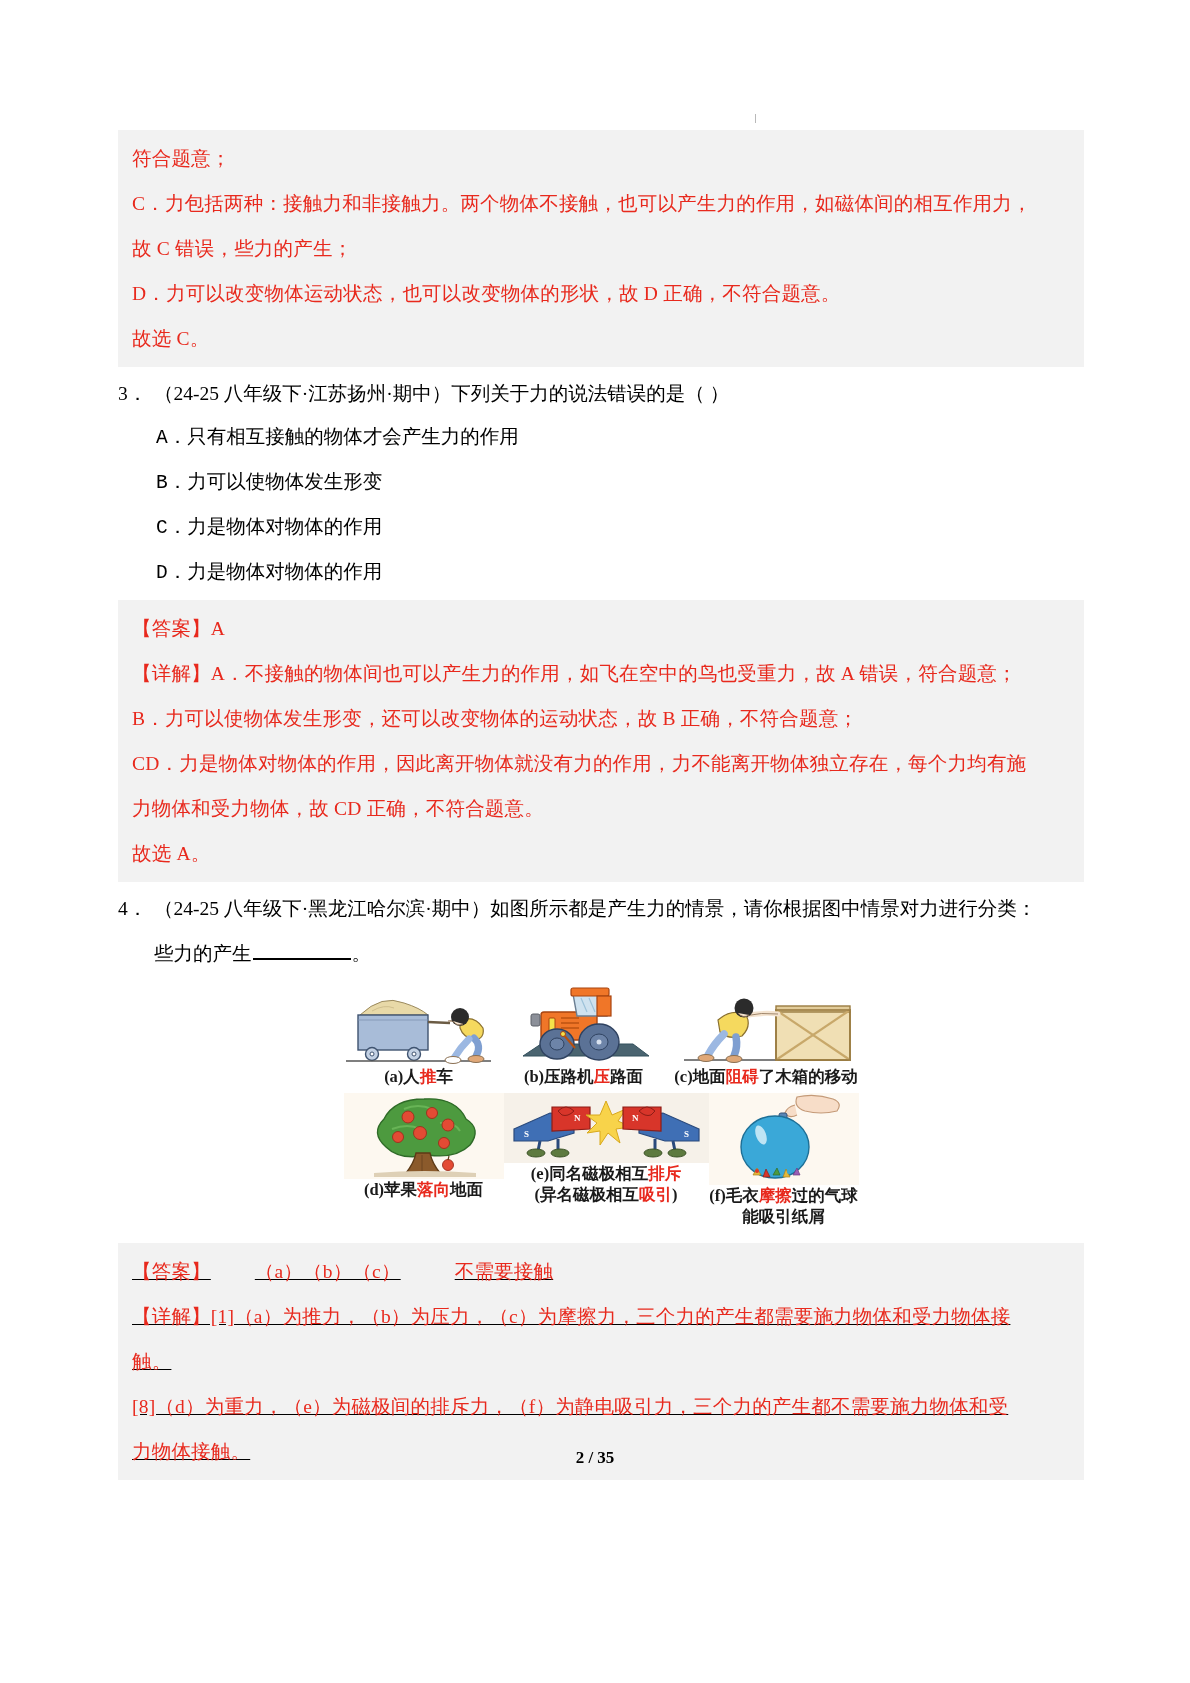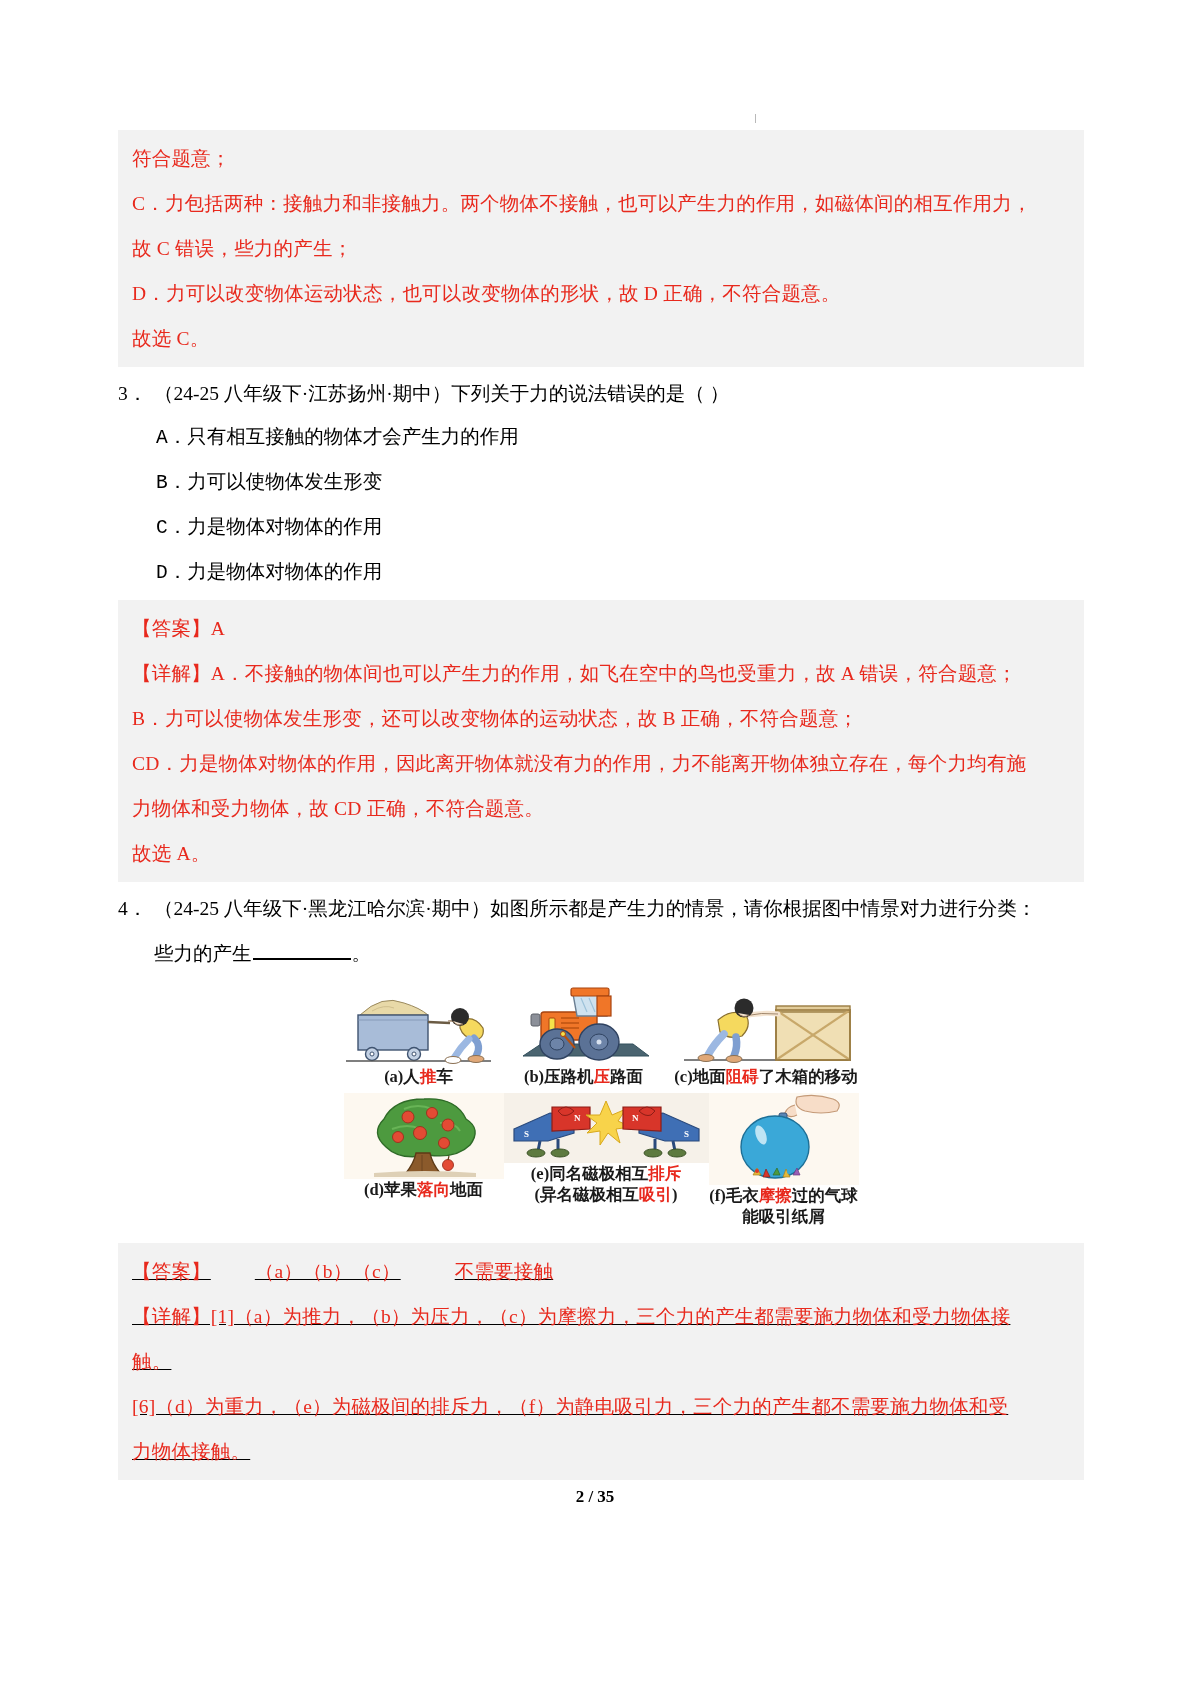--- a/index.html
+++ b/index.html
@@ -130,21 +130,21 @@
     white-space: nowrap;
     margin-top: 1px;
   }
   .cap .hl { color: #e8291d; }
   .cap-left { text-align: left; }
 
   
   .footer {
     position: absolute;
     left: 0;
-    top: 1487px;
+    top: 1448px;
     width: 1190px;
     text-align: center;
     font-size: 17px;
     font-weight: bold;
     color: #000;
     font-family: "Liberation Serif", "DejaVu Serif", serif;
   }
   svg { display: block; }
 </style>
 </head>
@@ -406,21 +406,21 @@
         </div>
       </div>
     </div>
 
     <div class="shaded" style="margin-top:6px;text-decoration:underline;">
       <p>
         <span>【答案】</span><span style="display:inline-block;width:44px;"></span><span>（a）（b）（c）</span><span style="display:inline-block;width:54px;"></span><span>不需要接触</span>
       </p>
       <p>【详解】[1]（a）为推力，（b）为压力，（c）为摩擦力，三个力的产生都需要施力物体和受力物体接</p>
       <p>触。</p>
-      <p>[6]（d）为重力，（e）为磁极间的排斥力，（f）为静电吸引力，三个力的产生都不需要施力物体和受</p>
+      <p>[8]（d）为重力，（e）为磁极间的排斥力，（f）为静电吸引力，三个力的产生都不需要施力物体和受</p>
       <p>力物体接触。</p>
     </div>
 
   </div>
 
   <div class="footer">2 / 35</div>
 
 </div>
 
 </body></html>

